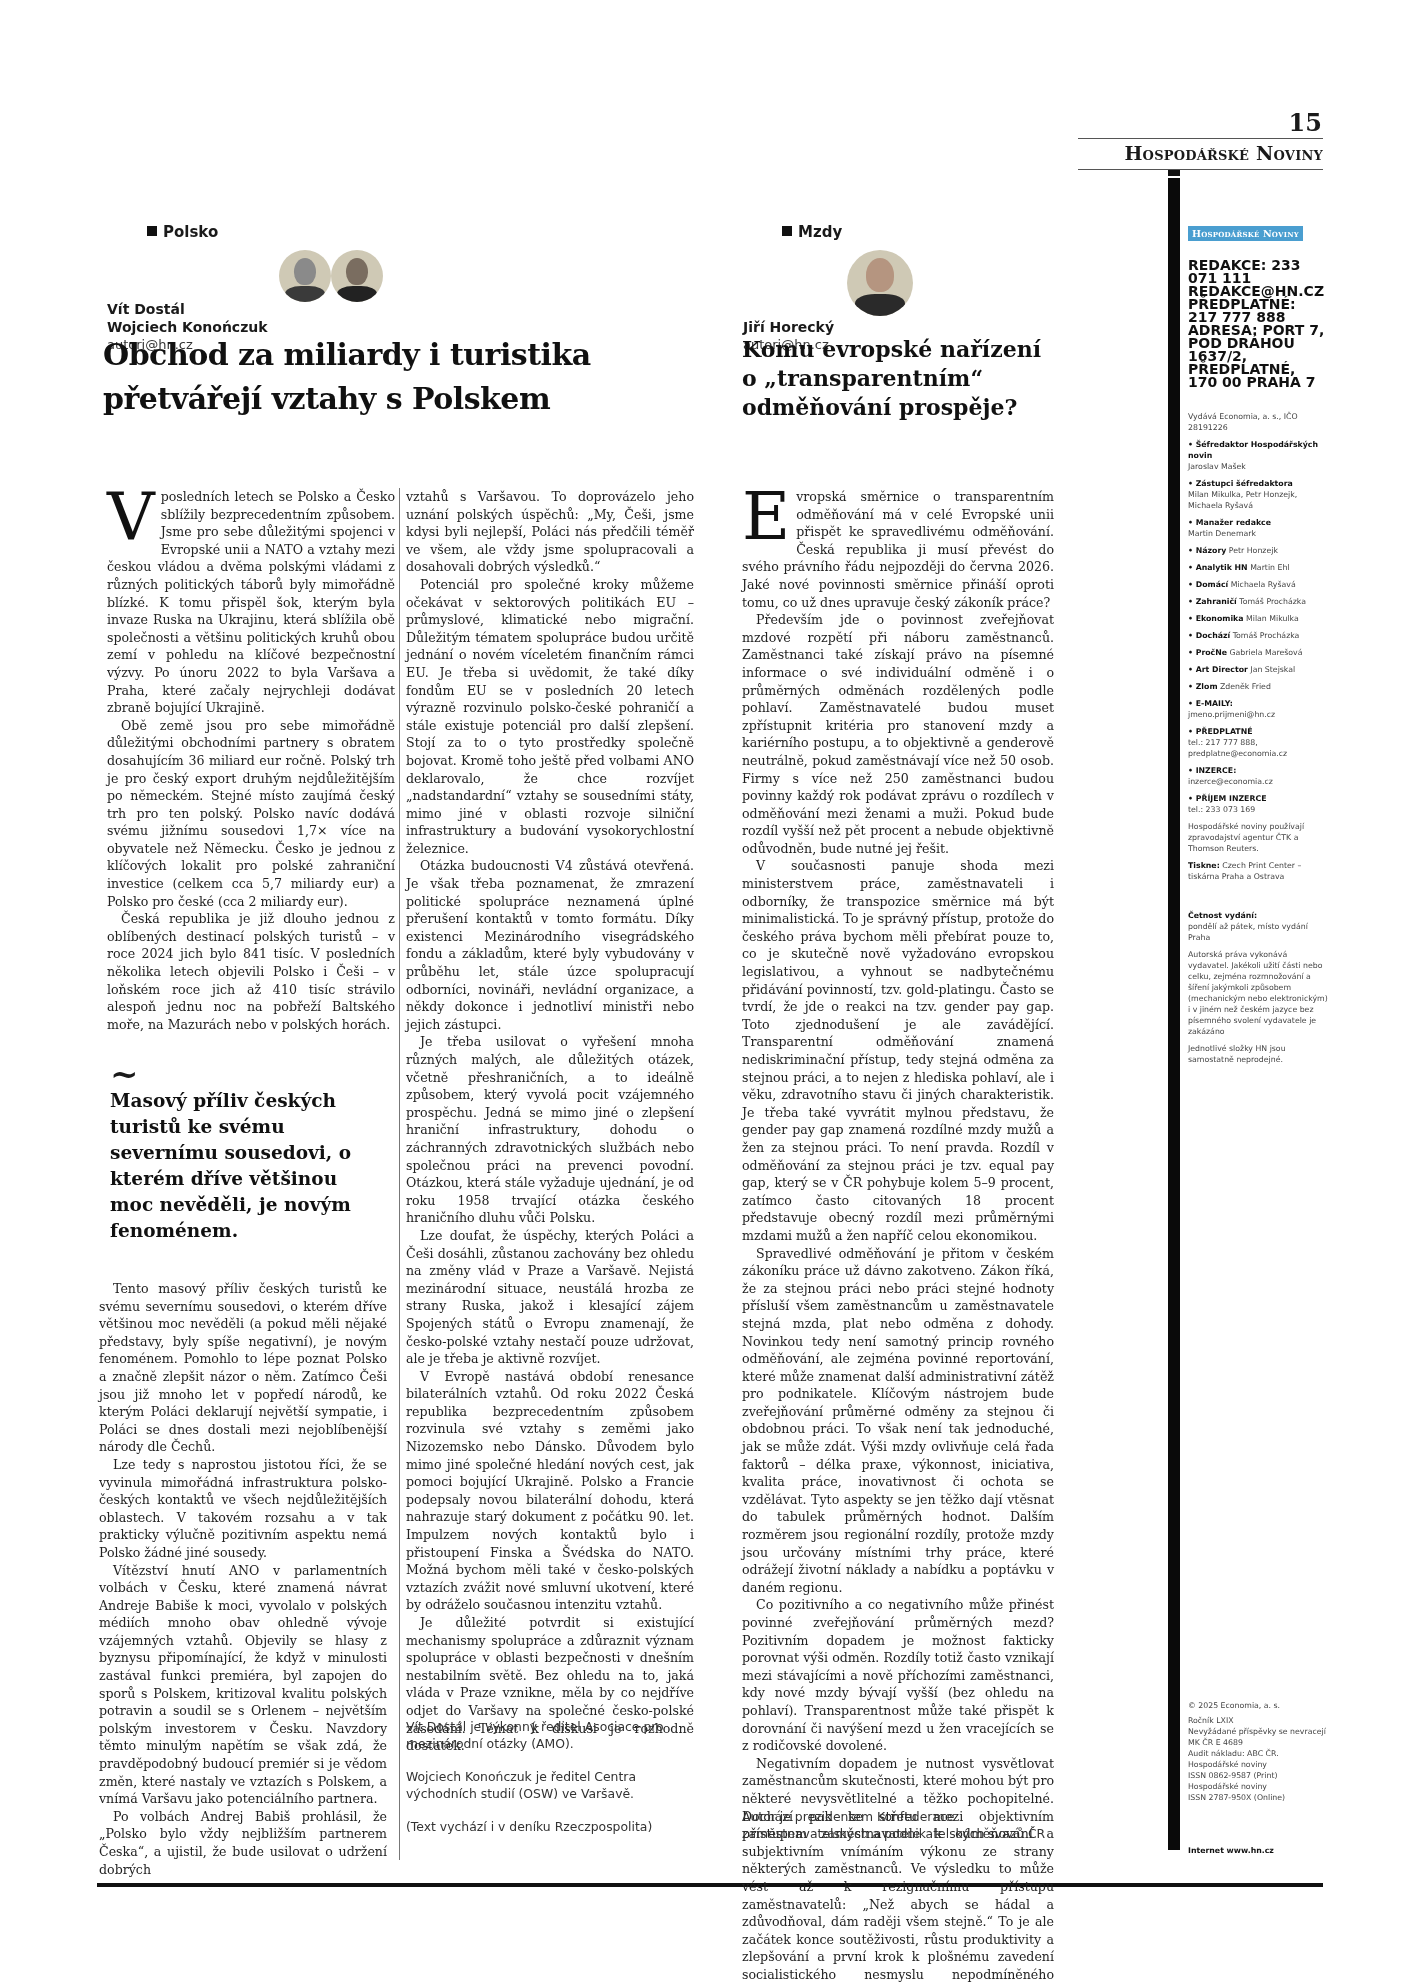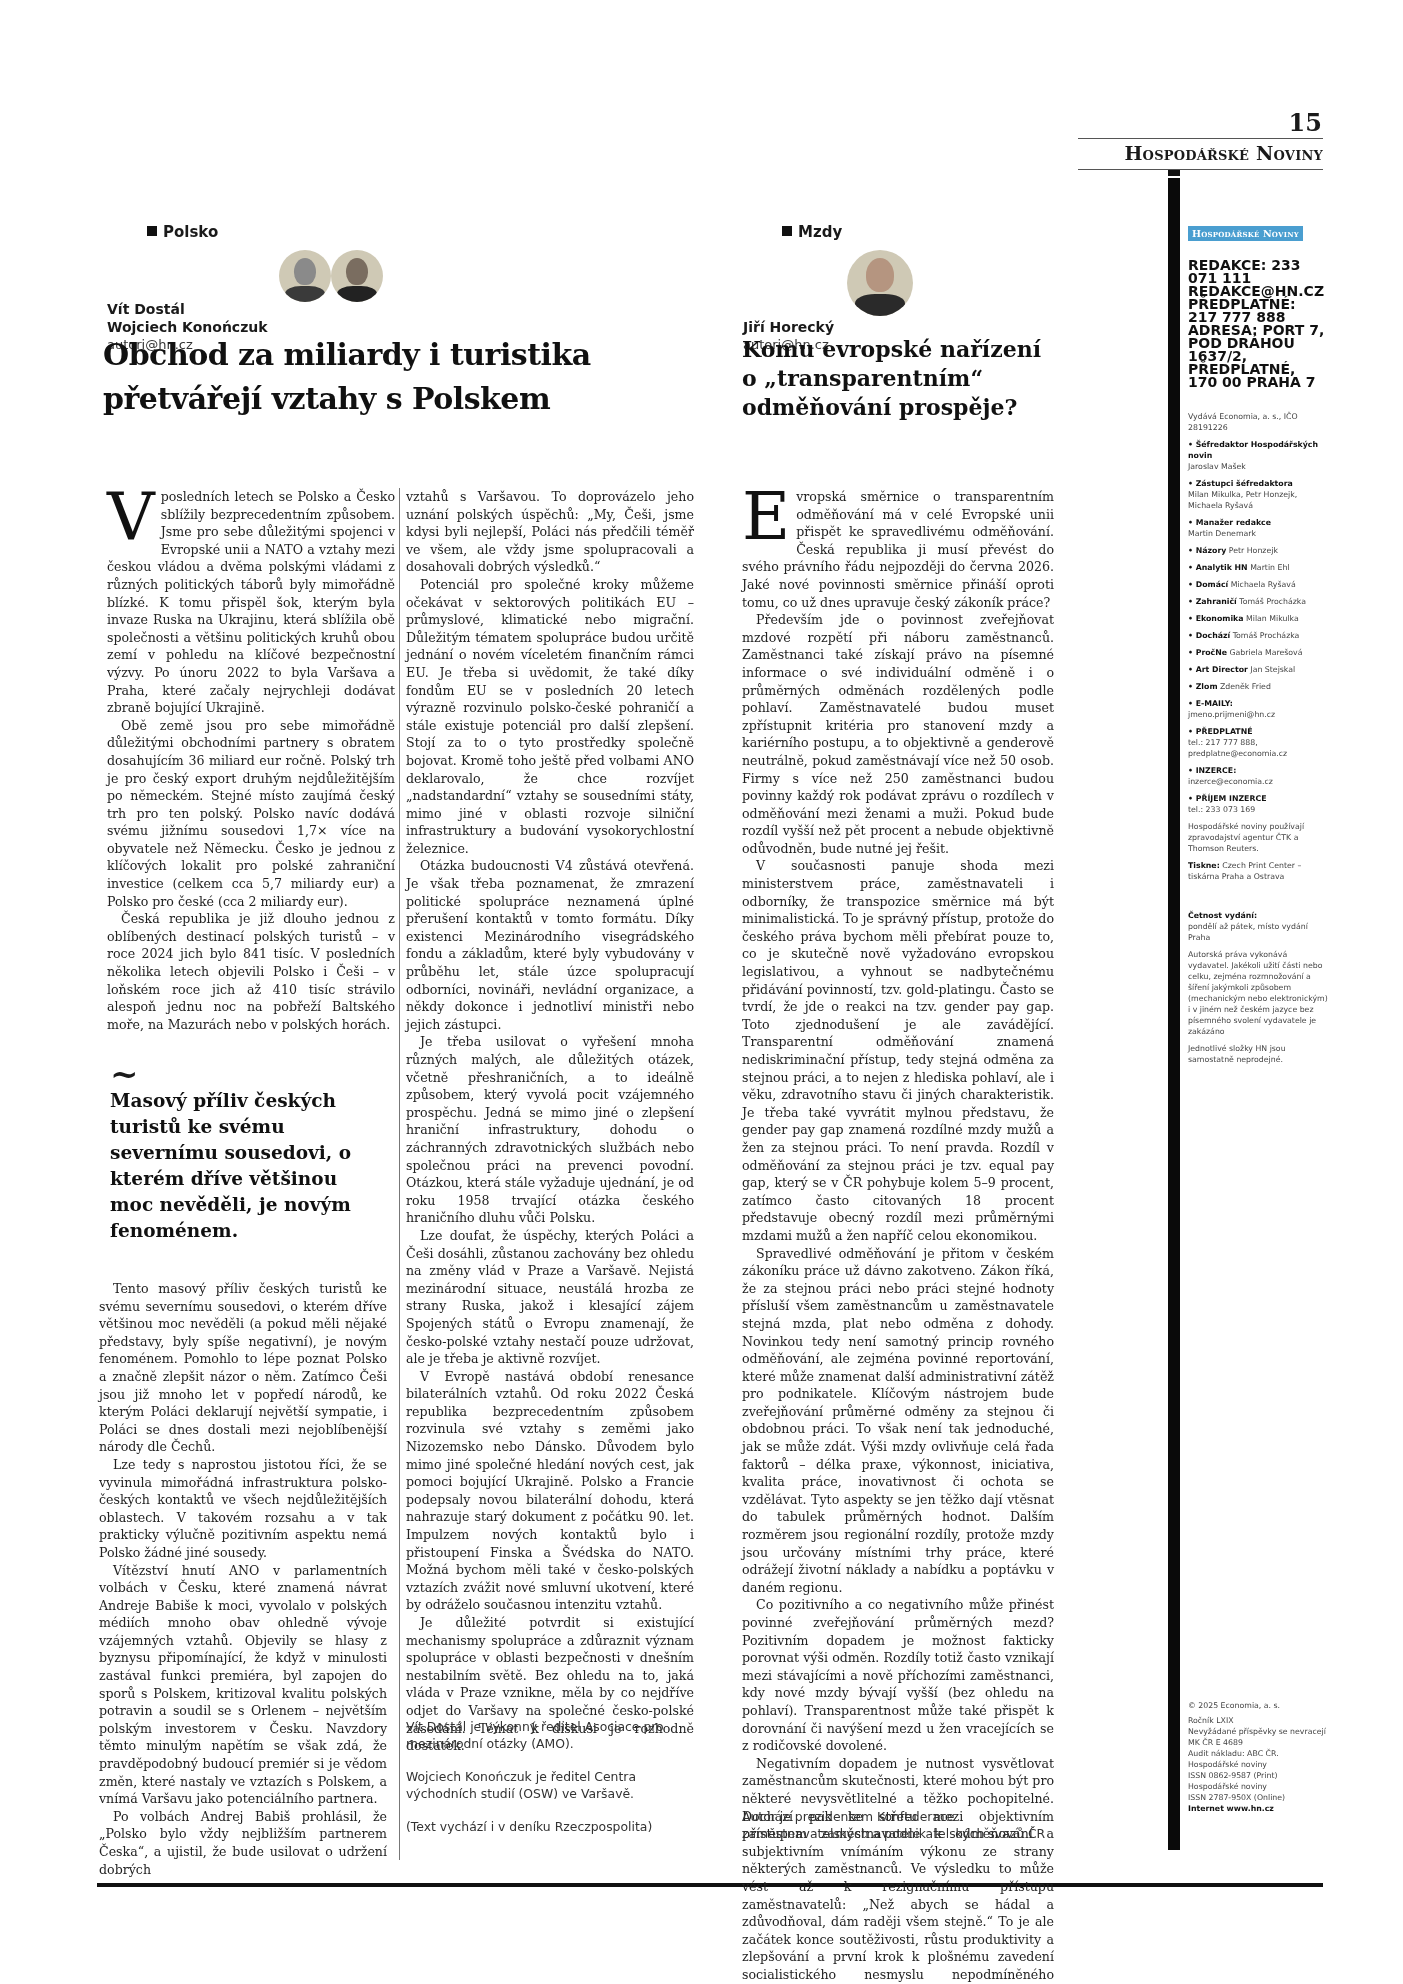--- a/index.html
+++ b/index.html
@@ -185,14 +185,14 @@
 <div class="sidebar" style="top:1700px;">
   <div class="sb-small">© 2025 Economia, a. s.</div>
   <div class="sb-small" style="margin-top:4px;">Ročník LXIX</div>
   <div class="sb-small">Nevyžádané příspěvky se nevracejí</div>
   <div class="sb-small">MK ČR E 4689</div>
   <div class="sb-small">Audit nákladu: ABC ČR.</div>
   <div class="sb-small">Hospodářské noviny</div>
   <div class="sb-small">ISSN 0862-9587 (Print)</div>
   <div class="sb-small">Hospodářské noviny</div>
   <div class="sb-small">ISSN 2787-950X (Online)</div>
-  <div class="sb-small" style="font-weight:bold; color:#111;">Internet www.hn.cz</div>
+  <div class="sb-small" style="font-weight:bold; color:#111;margin-top:42px;">Internet www.hn.cz</div>
 </div>
 
 </body></html>

